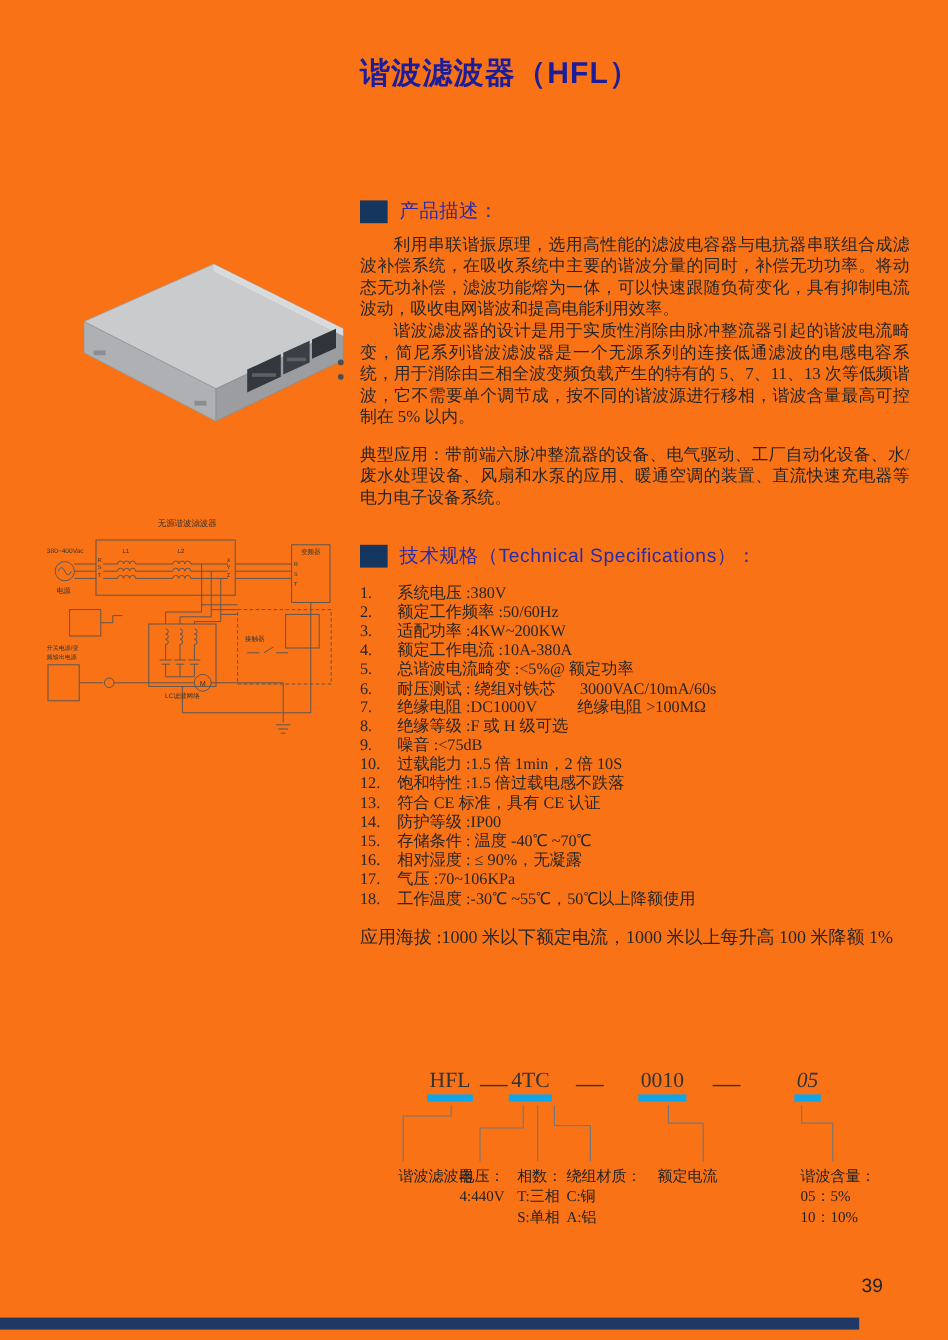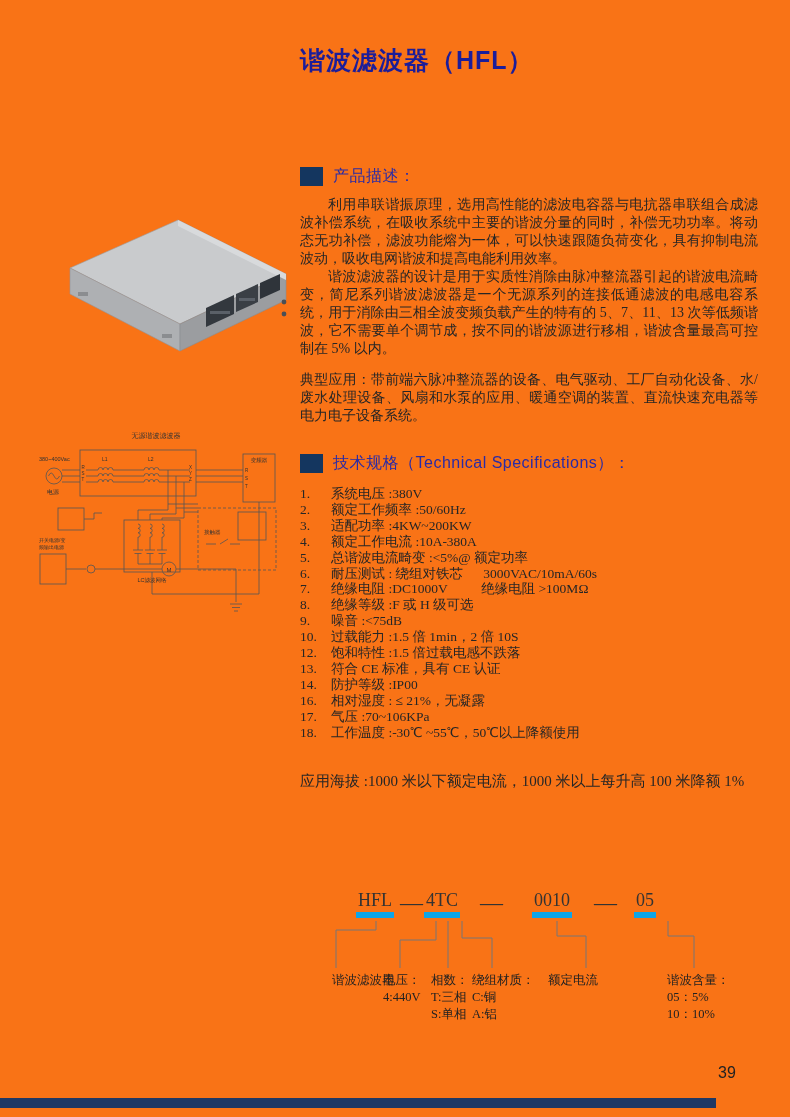--- a/index.html
+++ b/index.html
@@ -232,42 +232,46 @@
       </li>
     <li>
         <span class="spec-no">13.</span>
         <span class="spec-text">符合 CE 标准，具有 CE 认证</span>
       </li>
     <li>
         <span class="spec-no">14.</span>
         <span class="spec-text">防护等级 :IP00</span>
       </li>
     <li>
+        <span class="spec-no">15.</span>
+        <span class="spec-text">存储条件 : 温度 -40℃ ~70℃</span>
+      </li>
+    <li>
         <span class="spec-no">16.</span>
-        <span class="spec-text">相对湿度 : ≤ 21%，无凝露</span>
+        <span class="spec-text">相对湿度 : ≤ 90%，无凝露</span>
       </li>
     <li>
         <span class="spec-no">17.</span>
         <span class="spec-text">气压 :70~106KPa</span>
       </li>
     <li>
         <span class="spec-no">18.</span>
         <span class="spec-text">工作温度 :-30℃ ~55℃，50℃以上降额使用</span>
       </li>
   </ol>
   <p class="altitude">应用海拔 :1000 米以下额定电流，1000 米以上每升高 100 米降额 1%</p>
 
   <div class="model">
     <span class="seg" style="left:26px;">HFL</span>
     <span class="dash" style="left:70px;">—</span>
     <span class="seg" style="left:94px;">4TC</span>
     <span class="dash" style="left:150px;">—</span>
     <span class="seg" style="left:202px;">0010</span>
     <span class="dash" style="left:264px;">—</span>
-    <span class="seg" style="left:304px;">05</span>
+    <span class="seg" style="left:332px;font-style:italic;">05</span>
     <svg class="lines" width="440" height="160" viewBox="0 0 440 160">
       <g stroke="#777" stroke-width="1" fill="none">
         <path d="M46 39 V48 H6 V86"></path>
         <path d="M106 39 V58 H70 V86"></path>
         <path d="M118 39 V86"></path>
         <path d="M132 39 V56 H162 V86"></path>
         <path d="M227 39 V54 H256 V86"></path>
         <path d="M338 39 V54 H364 V86"></path>
       </g>
     </svg>

